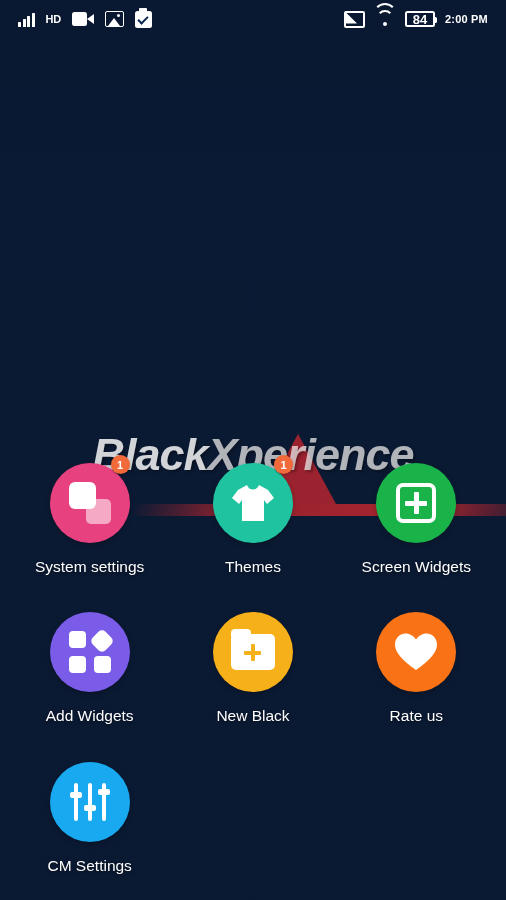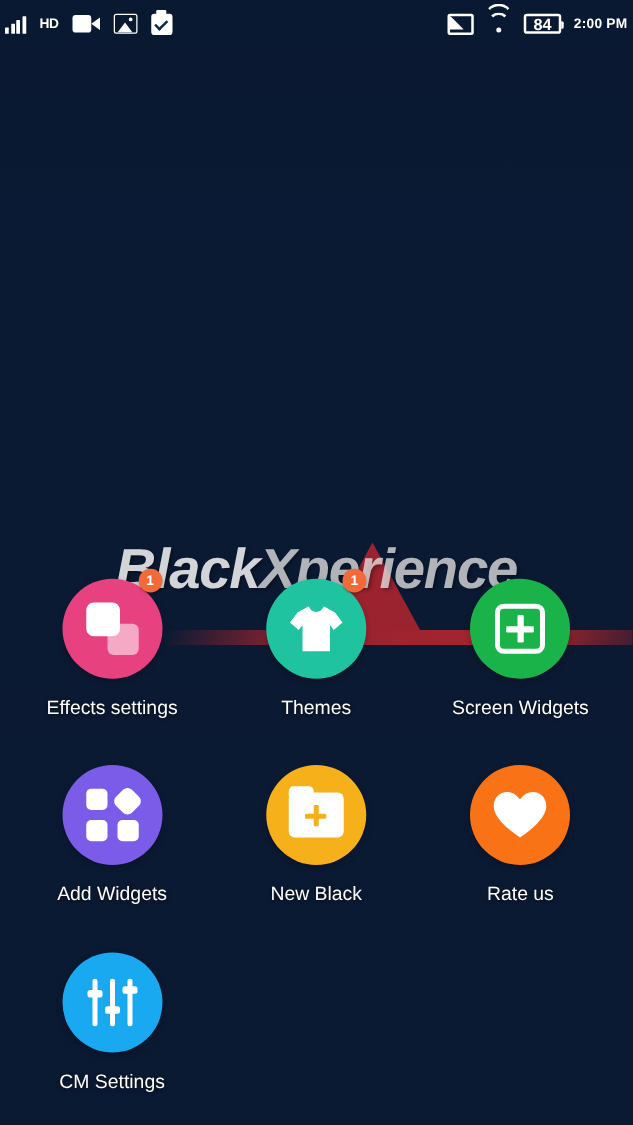--- a/index.html
+++ b/index.html
@@ -41,21 +41,21 @@
   }
 
   
   #status-bar {
     position: absolute;
     top: 0; left: 0; right: 0;
     height: 38px;
     display: flex;
     align-items: center;
     justify-content: space-between;
-    padding: 0 4px;
+    padding: 0 18px;
     box-sizing: border-box;
     color: #ffffff;
     z-index: 30;
   }
   .status-left, .status-right {
     display: flex;
     align-items: center;
   }
   .status-left > * { margin-right: 11px; }
   .status-right > * { margin-left: 10px; }
@@ -482,21 +482,21 @@
   <div class="app-cell">
     <div class="icon-wrap">
       <div class="icon-circle" style="background:#e8417f;">
         <span class="g-effects">
           <span class="sq-back"></span>
             <span class="sq-front"></span>
         </span>
       </div>
       <div class="badge">1</div>
     </div>
-    <div class="app-label">Effects settings</div>
+    <div class="app-label">System settings</div>
   </div>
 
   <div class="app-cell">
     <div class="icon-wrap">
       <div class="icon-circle" style="background:#1fc3a0;">
         <span class="g-shirt">
           <svg width="46" height="42" viewBox="0 0 46 42" aria-hidden="true">
             <path d="M17 3 L8 8 L2 16 L9 22 L12 18 L12 39 L34 39 L34 18 L37 22 L44 16 L38 8 L29 3 C27 9 19 9 17 3 Z" fill="#ffffff"></path>
           </svg>
         </span>

